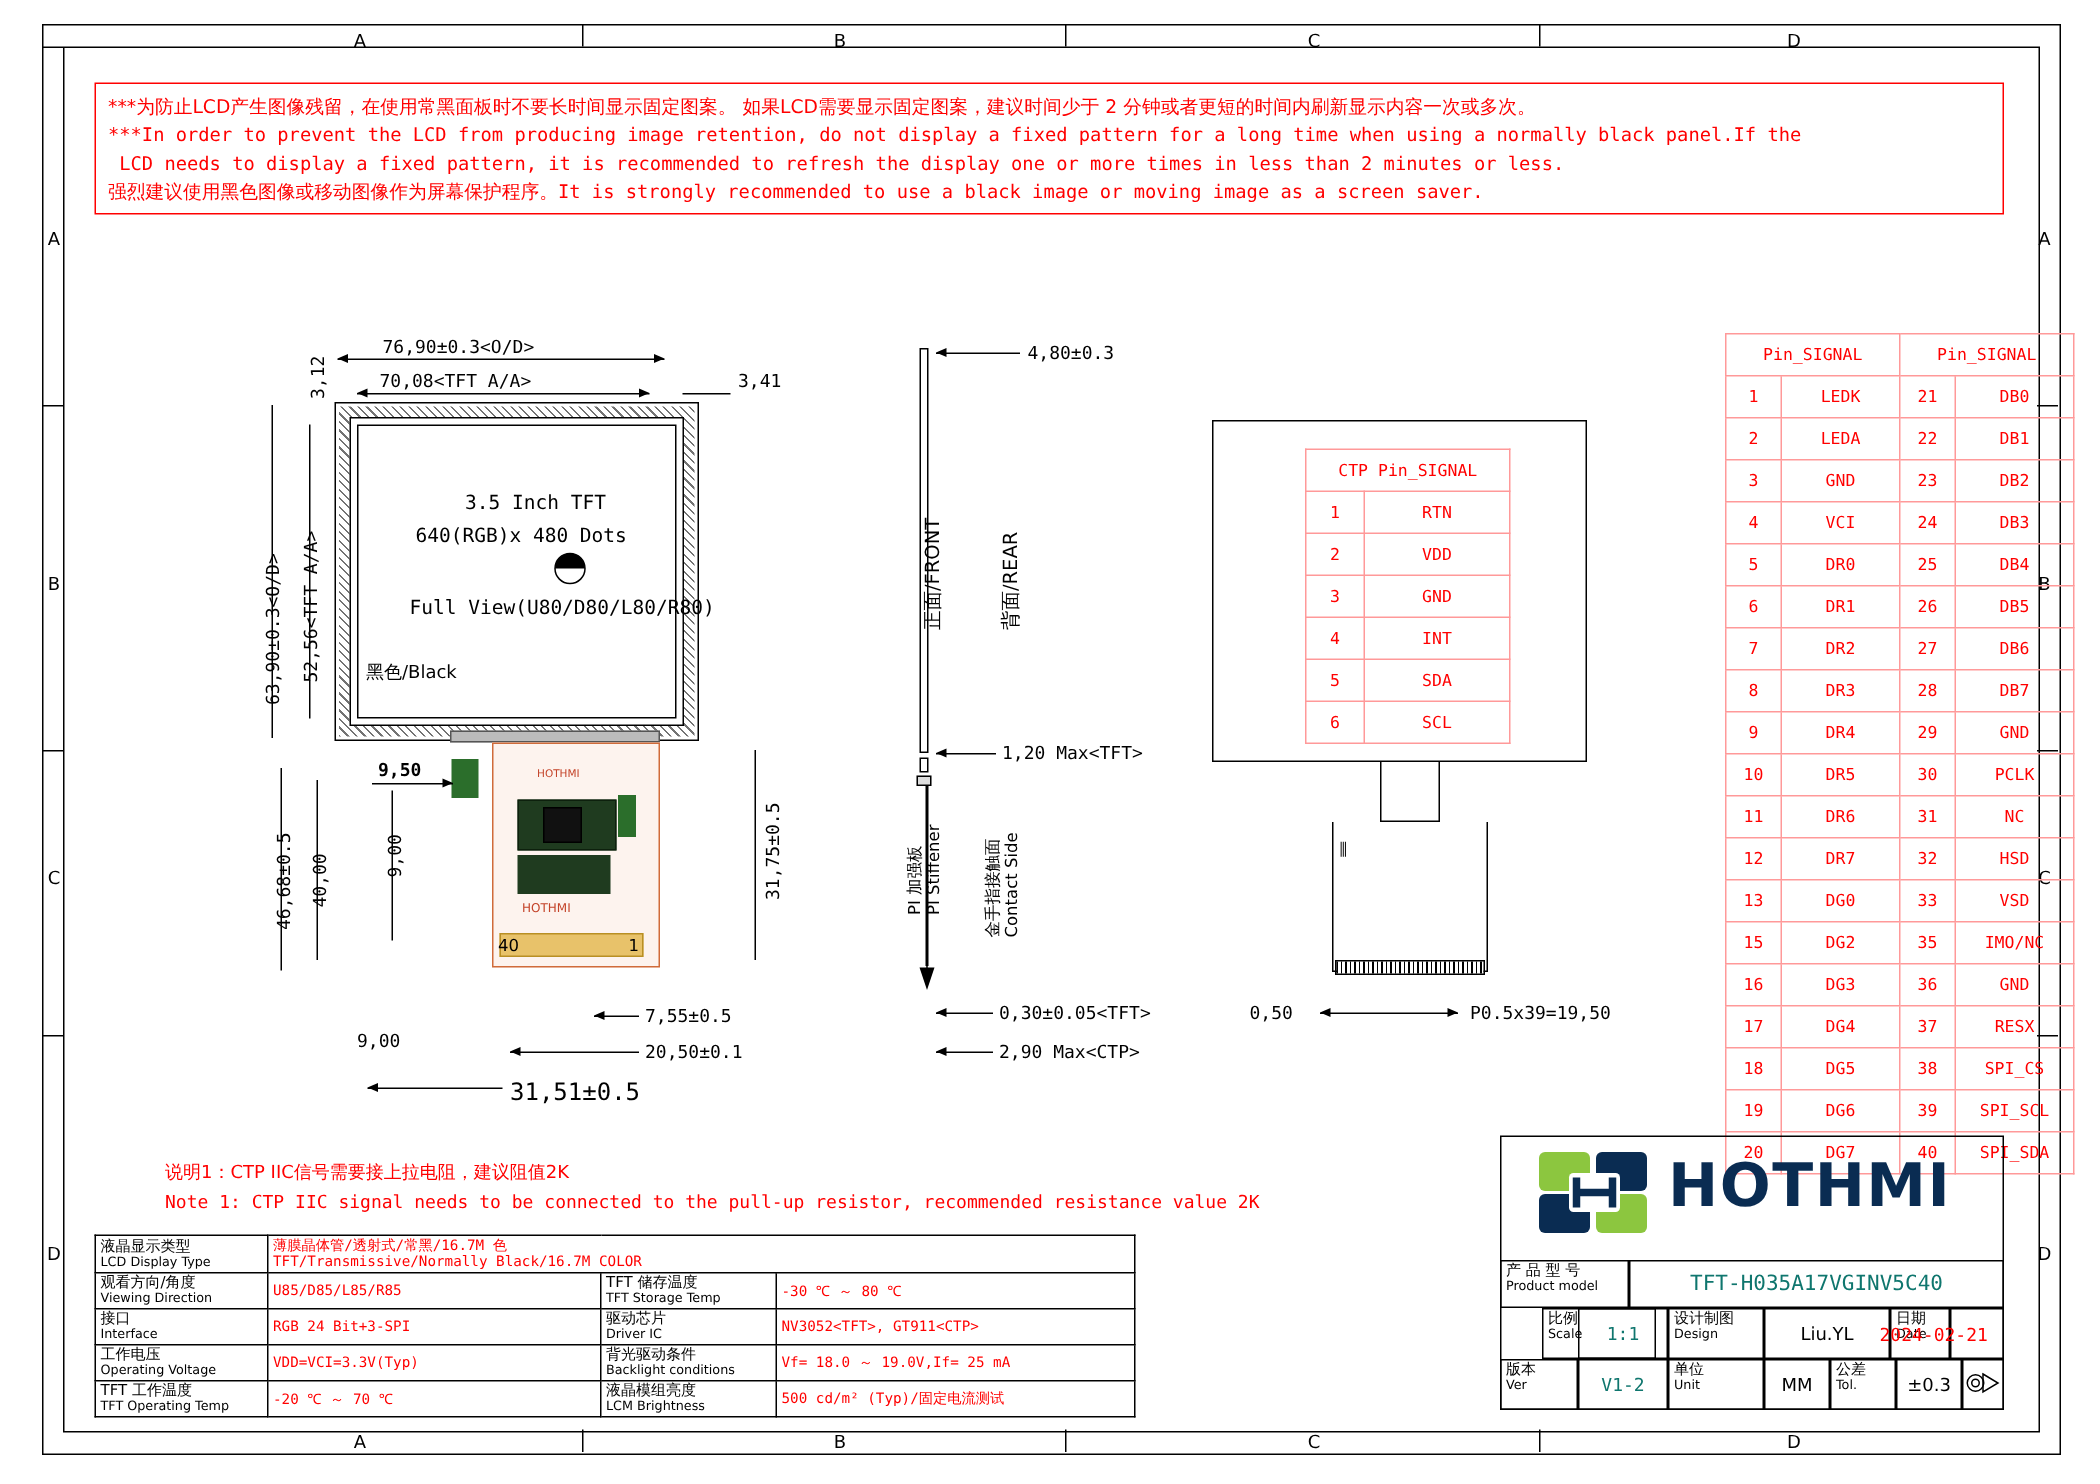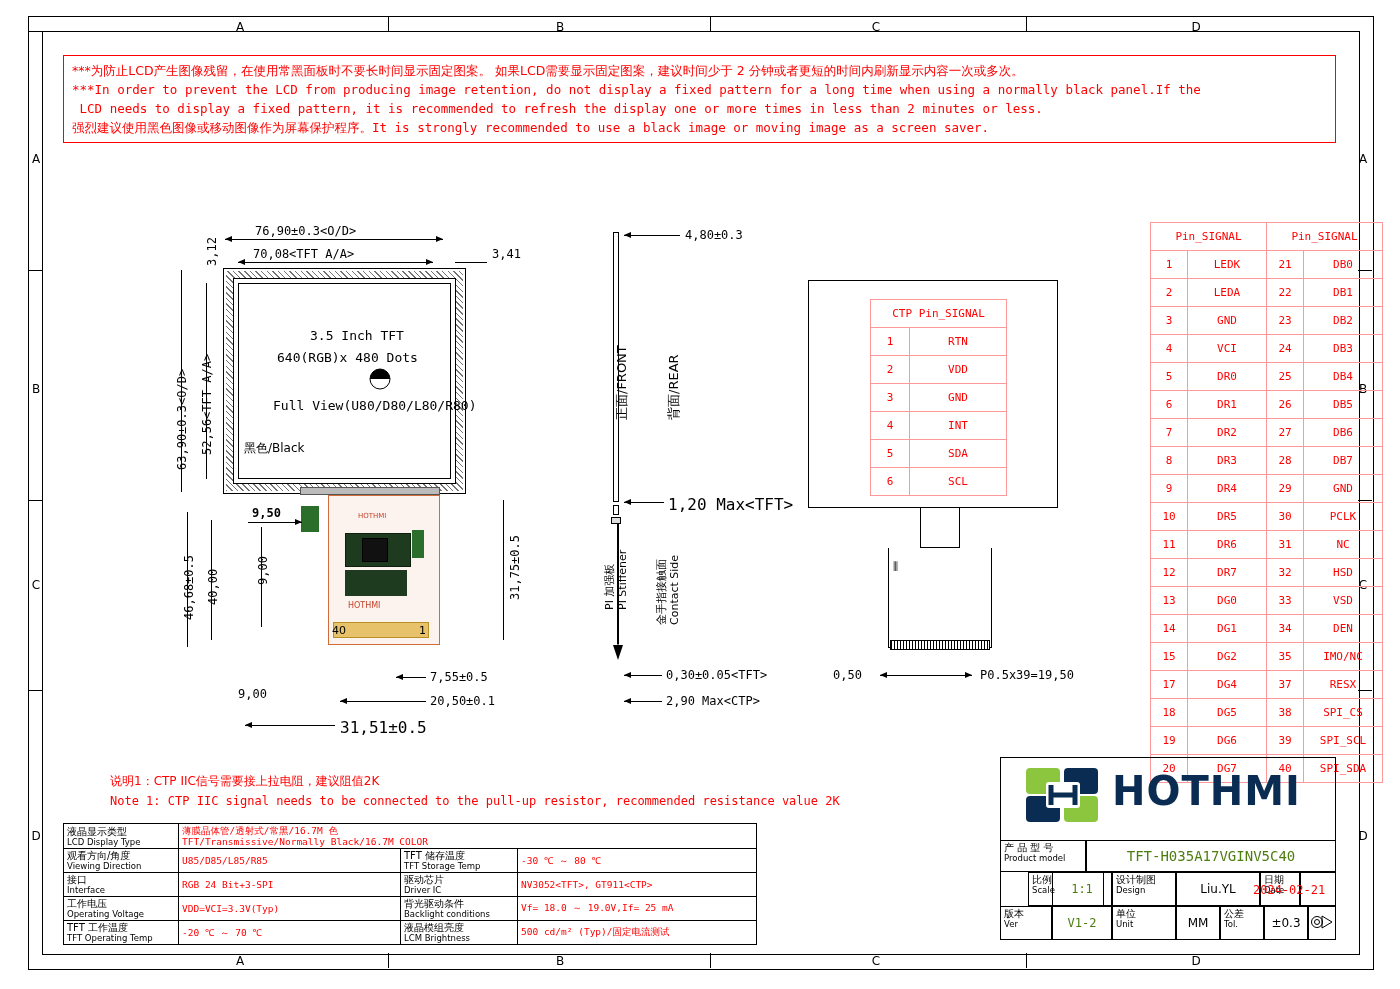--- a/index.html
+++ b/index.html
@@ -32,21 +32,21 @@
   .spec{position:absolute;left:63px;top:823px;width:694px;height:117px;}
   .spec table{width:100%;height:100%;}
   .spec td{border:1px solid #000;font-size:9.5px;padding:1px 3px;vertical-align:middle;}
   .spec .lbl{width:108px;}
   .spec .val{color:#ff0000;font-family:"DejaVu Sans Mono",monospace;font-size:9.5px;}
   .cnlbl{font-size:10px;display:block;line-height:11px;}
   .enlbl{font-size:8.5px;display:block;line-height:10px;}
   
   .titleblock{position:absolute;left:1000px;top:757px;width:336px;height:183px;border:1px solid #000;box-sizing:border-box;}
   .tb-cell{position:absolute;box-sizing:border-box;border:1px solid #000;font-size:9.5px;padding:1px 3px;}
-  .tb-val{color:#4d7c0f;font-family:"DejaVu Sans Mono",monospace;}
+  .tb-val{color:#0f766e;font-family:"DejaVu Sans Mono",monospace;}
   
   .logo{position:absolute;left:1020px;top:764px;width:300px;height:62px;}
   .logo-text{position:absolute;left:92px;top:4px;font-size:40px;letter-spacing:1px;color:#0a2c52;font-family:"DejaVu Sans",sans-serif;font-weight:bold;}
   .note1{position:absolute;left:110px;top:771px;color:#ff0000;font-size:12px;line-height:20px;font-family:"DejaVu Sans Mono","Liberation Mono",monospace;white-space:pre;}
   .note1 .cn{font-family:"DejaVu Sans",sans-serif;}
   .dimline{position:absolute;background:#000;height:1px;}
   .dimvline{position:absolute;background:#000;width:1px;}
   .arrowL,.arrowR{position:absolute;width:0;height:0;border-top:3px solid transparent;border-bottom:3px solid transparent;}
   .arrowL{border-right:7px solid #000;}
   .arrowR{border-left:7px solid #000;}
@@ -172,21 +172,21 @@
 
   <div class="rect" style="left:613px;top:232px;width:6px;height:270px;border:1px solid #000;background:#fff;"></div>
   <div class="rect" style="left:613px;top:505px;width:6px;height:10px;border:1px solid #000;background:#fff;"></div>
   <div class="rect" style="left:611px;top:517px;width:10px;height:7px;border:1px solid #000;background:#ddd;"></div>
   <div class="rect" style="left:617px;top:524px;width:2px;height:120px;background:#000;"></div>
 
   <div class="tm" style="left:685px;top:228px;font-size:12px;">4,80±0.3</div>
   <div class="dimline" style="left:624px;top:235px;width:56px;"></div>
   <div class="arrowL" style="left:624px;top:232px;"></div>
 
-  <div class="tm" style="left:668px;top:495px;font-size:16px;">1,20 Max&lt;TFT&gt;</div>
+  <div class="tm" style="left:668px;top:495px;font-size:12px;">1,20 Max&lt;TFT&gt;</div>
   <div class="dimline" style="left:624px;top:502px;width:40px;"></div>
   <div class="arrowL" style="left:624px;top:499px;"></div>
 
   <div class="tm" style="left:666px;top:668px;font-size:12px;">0,30±0.05&lt;TFT&gt;</div>
   <div class="dimline" style="left:624px;top:675px;width:38px;"></div>
   <div class="arrowL" style="left:624px;top:672px;"></div>
   <div class="tm" style="left:666px;top:694px;font-size:12px;">2,90 Max&lt;CTP&gt;</div>
   <div class="dimline" style="left:624px;top:701px;width:38px;"></div>
   <div class="arrowL" style="left:624px;top:698px;"></div>
 
@@ -331,30 +331,30 @@
             <td class="idx">32</td>
             <td class="sig">HSD</td>
           </tr>
           <tr>
             <td class="idx">13</td>
             <td class="sig">DG0</td>
             <td class="idx">33</td>
             <td class="sig">VSD</td>
           </tr>
           <tr>
-            <td class="idx">14</td>
-            <td class="sig">DG1</td>
-            <td class="idx">34</td>
-            <td class="sig">DEN</td>
-          </tr>
-          <tr>
             <td class="idx">15</td>
             <td class="sig">DG2</td>
             <td class="idx">35</td>
             <td class="sig">IMO/NC</td>
+          </tr>
+          <tr>
+            <td class="idx">16</td>
+            <td class="sig">DG3</td>
+            <td class="idx">36</td>
+            <td class="sig">GND</td>
           </tr>
           <tr>
             <td class="idx">17</td>
             <td class="sig">DG4</td>
             <td class="idx">37</td>
             <td class="sig">RESX</td>
           </tr>
           <tr>
             <td class="idx">18</td>
             <td class="sig">DG5</td>

